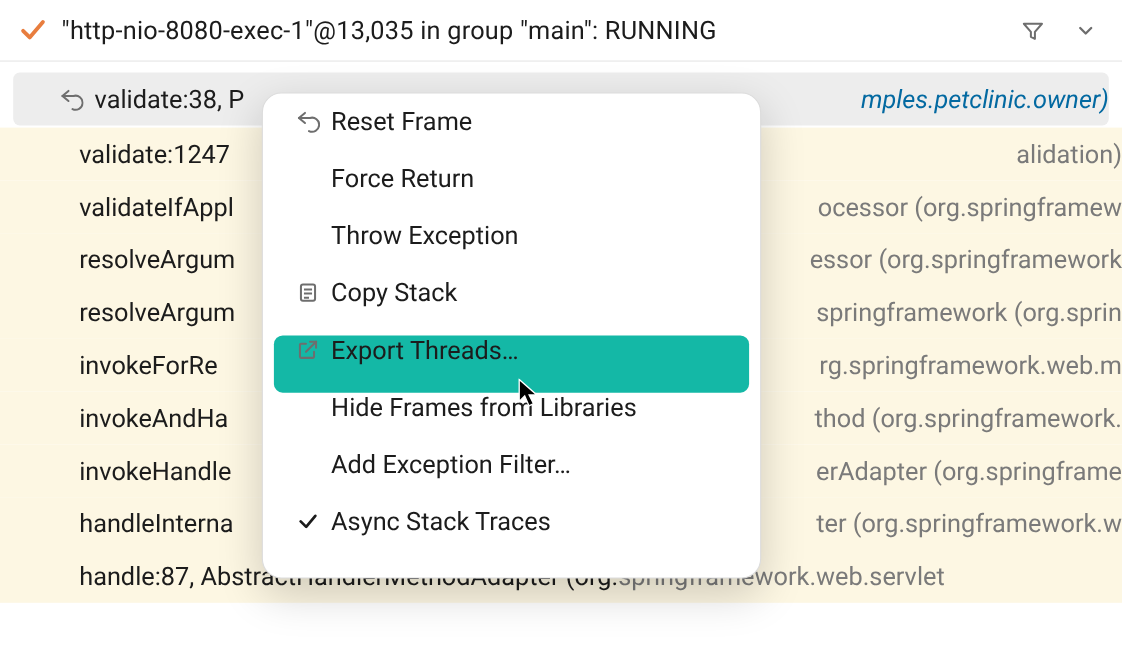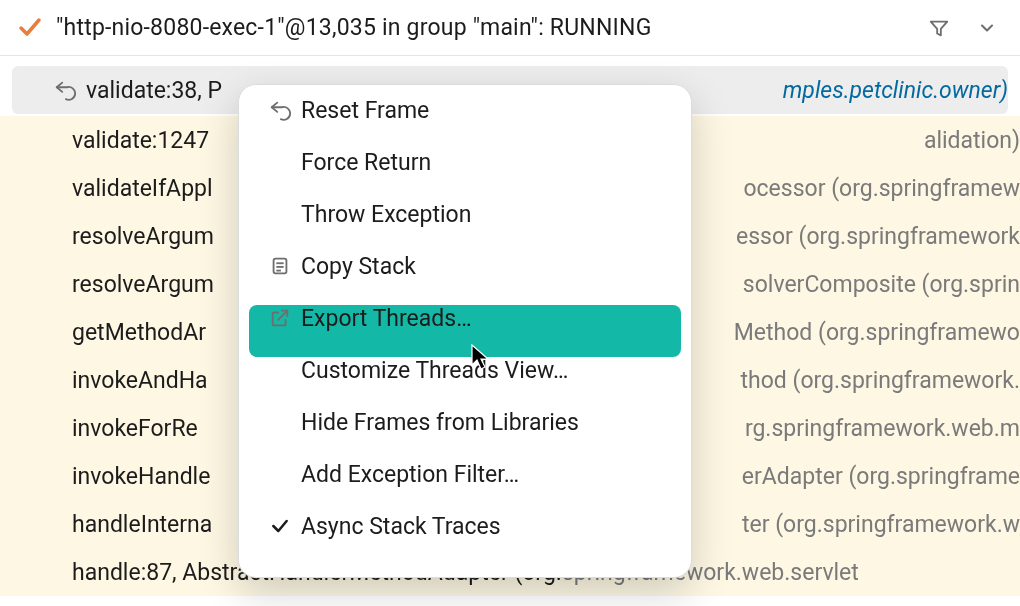--- a/index.html
+++ b/index.html
@@ -152,36 +152,31 @@
     <span class="pkg">ocessor (org.springframew</span>
   </div>
   <div class="frame-row lib">
     <span class="method">resolveArgum</span>
     <span style="flex:1"></span>
     <span class="pkg">essor (org.springframework</span>
   </div>
   <div class="frame-row lib">
     <span class="method">resolveArgum</span>
     <span style="flex:1"></span>
-    <span class="pkg">solverComposite (org.sprin</span>
-  </div>
-  <div class="frame-row lib">
-    <span class="method">getMethodAr</span>
-    <span style="flex:1"></span>
-    <span class="pkg">Method (org.springframewo</span>
+    <span class="pkg">springframework (org.sprin</span>
+  </div>
+  <div class="frame-row lib">
+    <span class="method">invokeForRe</span>
+    <span style="flex:1"></span>
+    <span class="pkg">rg.springframework.web.m</span>
   </div>
   <div class="frame-row lib">
     <span class="method">invokeAndHa</span>
     <span style="flex:1"></span>
     <span class="pkg">thod (org.springframework.</span>
-  </div>
-  <div class="frame-row lib">
-    <span class="method">invokeForRe</span>
-    <span style="flex:1"></span>
-    <span class="pkg">rg.springframework.web.m</span>
   </div>
   <div class="frame-row lib">
     <span class="method">invokeHandle</span>
     <span style="flex:1"></span>
     <span class="pkg">erAdapter (org.springframe</span>
   </div>
   <div class="frame-row lib">
     <span class="method">handleInterna</span>
     <span style="flex:1"></span>
     <span class="pkg">ter (org.springframework.w</span>
@@ -224,24 +219,20 @@
   </div>
   <div class="ctx-item highlight">
     <span class="icon-slot">
       <svg width="22" height="22" viewBox="0 0 24 24">
           <path d="M14 4 H20 V10" fill="none" stroke="#6e6e6e" stroke-width="2" stroke-linecap="round"></path>
           <path d="M20 4 L10 14" fill="none" stroke="#6e6e6e" stroke-width="2" stroke-linecap="round"></path>
           <path d="M18 14 V19 A1 1 0 0 1 17 20 H5 A1 1 0 0 1 4 19 V7 A1 1 0 0 1 5 6 H10" fill="none" stroke="#6e6e6e" stroke-width="2" stroke-linecap="round"></path>
         </svg>
     </span>
     <span class="label">Export Threads…</span>
-  </div>
-  <div class="ctx-item">
-    <span class="icon-slot"></span>
-    <span class="label">Customize Threads View…</span>
   </div>
   <div class="ctx-item">
     <span class="icon-slot"></span>
     <span class="label">Hide Frames from Libraries</span>
   </div>
   <div class="ctx-item">
     <span class="icon-slot"></span>
     <span class="label">Add Exception Filter…</span>
   </div>
   <div class="ctx-item">

